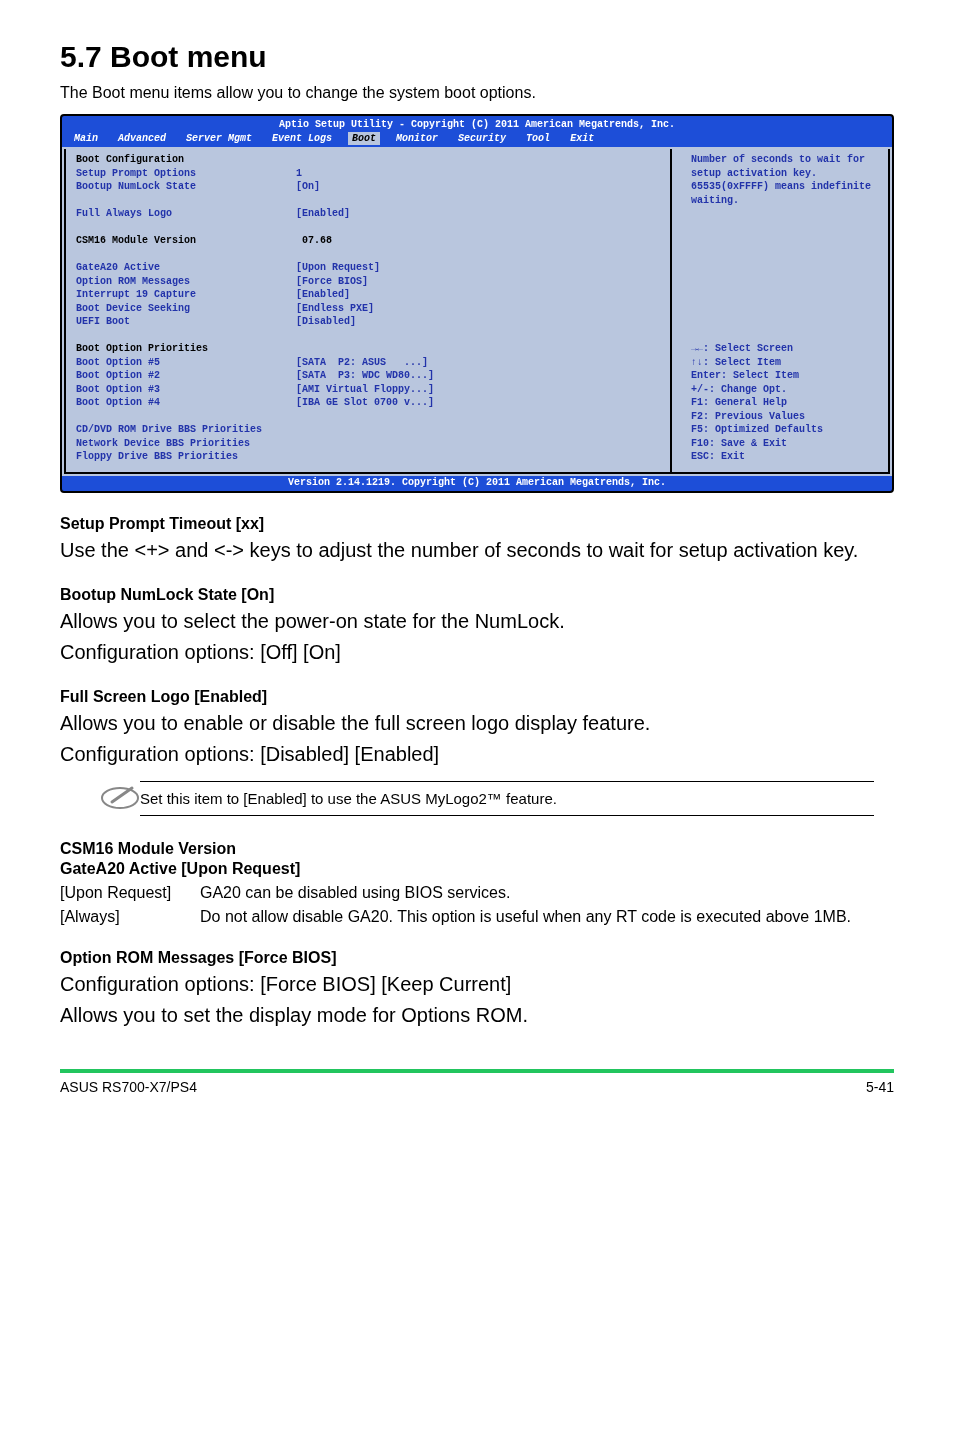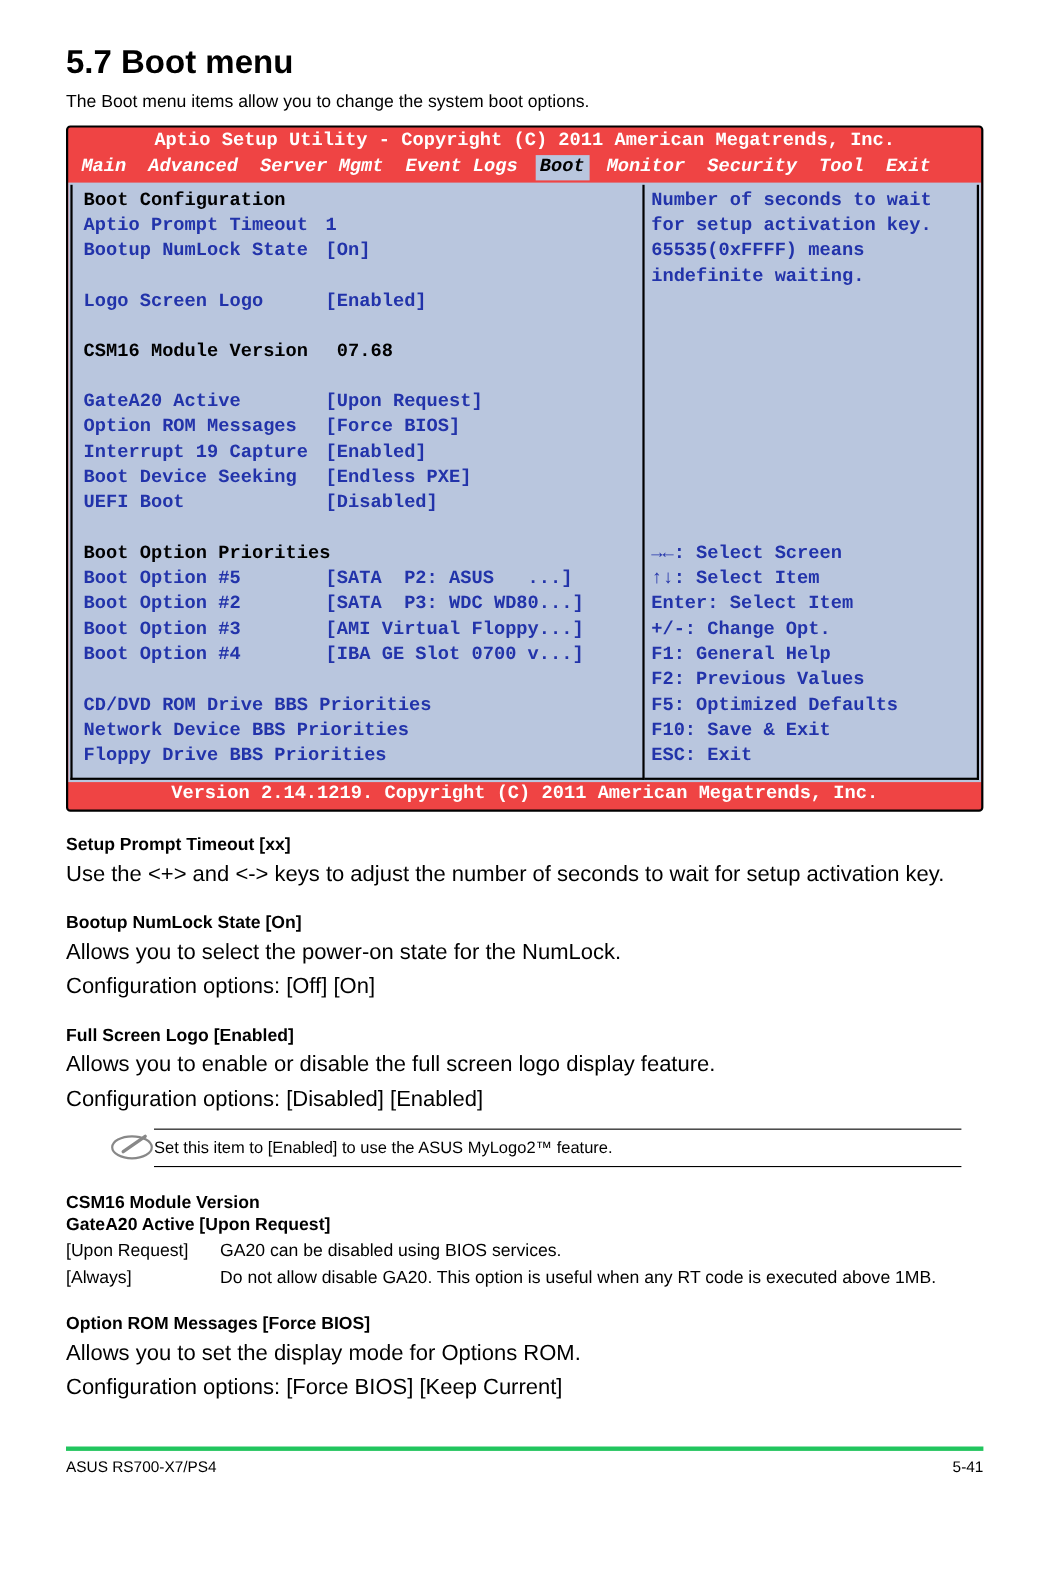--- a/index.html
+++ b/index.html
@@ -19,24 +19,24 @@
     font-weight: bold;
     margin: 0 0 10px 0;
   }
   .subtext {
     font-size: 16px;
     margin: 6px 0 12px 0;
   }
   .bios-box {
     border: 2px solid #000;
     border-radius: 4px;
-    background: #ef4444;
+    background: #1d4ed8;
     color: #fff;
     font-family: "Courier New", monospace;
-    font-size: 17px;
+    font-size: 10px;
     line-height: 1.35;
     overflow: hidden;
   }
   .bios-title {
     text-align: center;
     font-weight: bold;
     color: #fff;
     padding: 2px 0 0 0;
   }
   .bios-menu {
@@ -63,25 +63,25 @@
     border: 2px solid #000;
     border-top: none;
     border-left-width: 2px;
     border-right-width: 2px;
     padding: 4px 10px 8px 10px;
     margin: 2px 0 2px 2px;
     color: #2233aa;
     font-weight: bold;
   }
   .bios-right {
-    width: 304px;
+    width: 218px;
     border: 2px solid #000;
     border-top: none;
     border-left: none;
-    padding: 4px 10px 8px 6px;
+    padding: 4px 10px 8px 19px;
     margin: 2px 2px 2px 0;
     color: #2233aa;
     font-weight: bold;
     display: flex;
     flex-direction: column;
   }
   .bios-row { display: flex; }
   .bios-label { flex: 0 0 220px; white-space: pre; }
   .bios-value { flex: 1; white-space: pre; }
   .bios-black { color: #000; }
@@ -155,30 +155,30 @@
       <span class="tab active">Boot</span>
       <span class="tab">Monitor</span>
       <span class="tab">Security</span>
       <span class="tab">Tool</span>
       <span class="tab">Exit</span>
     </div>
     <div class="bios-body">
       <div class="bios-left">
         <div class="bios-black">Boot Configuration</div>
         <div class="bios-row">
-            <span class="bios-label">Aptio Prompt Timeout</span>
+            <span class="bios-label">Setup Prompt Options</span>
             <span class="bios-value">1</span>
           </div>
         <div class="bios-row">
             <span class="bios-label">Bootup NumLock State</span>
             <span class="bios-value">[On]</span>
           </div>
         <div>&nbsp;</div>
         <div class="bios-row">
-            <span class="bios-label">Logo Screen Logo</span>
+            <span class="bios-label">Full Always Logo</span>
             <span class="bios-value">[Enabled]</span>
           </div>
         <div>&nbsp;</div>
         <div class="bios-row bios-black">
             <span class="bios-label">CSM16 Module Version</span>
             <span class="bios-value bios-black"> 07.68</span>
           </div>
         <div>&nbsp;</div>
         <div class="bios-row">
             <span class="bios-label">GateA20 Active</span>
@@ -264,21 +264,21 @@
   <div class="def-row">
     <span class="def-term">[Upon Request]</span>
     <span class="def-desc">GA20 can be disabled using BIOS services.</span>
   </div>
   <div class="def-row">
     <span class="def-term">[Always]</span>
     <span class="def-desc">Do not allow disable GA20. This option is useful when any RT code is executed above 1MB.</span>
   </div>
 
   <h2 class="subhead">Option ROM Messages [Force BIOS]</h2>
+  <p class="body">Configuration options: [Force BIOS] [Keep Current]</p>
   <p class="body">Allows you to set the display mode for Options ROM.</p>
-  <p class="body">Configuration options: [Force BIOS] [Keep Current]</p>
 
   <div class="footer">
     <span>ASUS RS700-X7/PS4</span>
     <span>5-41</span>
   </div>
 
 </div>
 
 </body></html>

